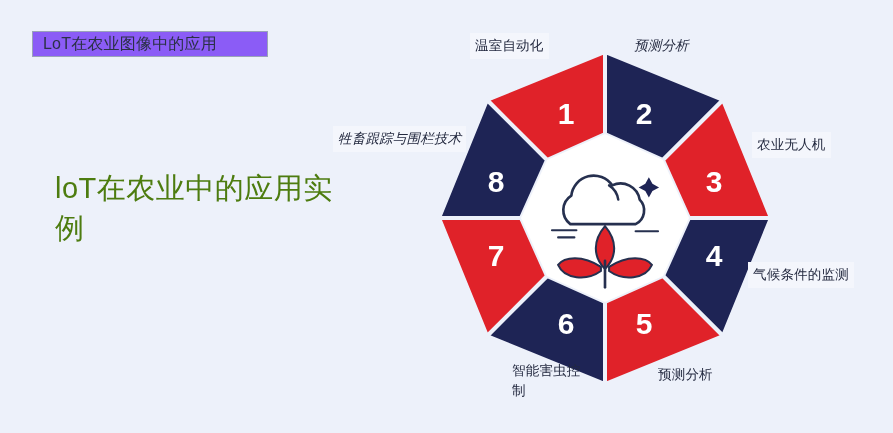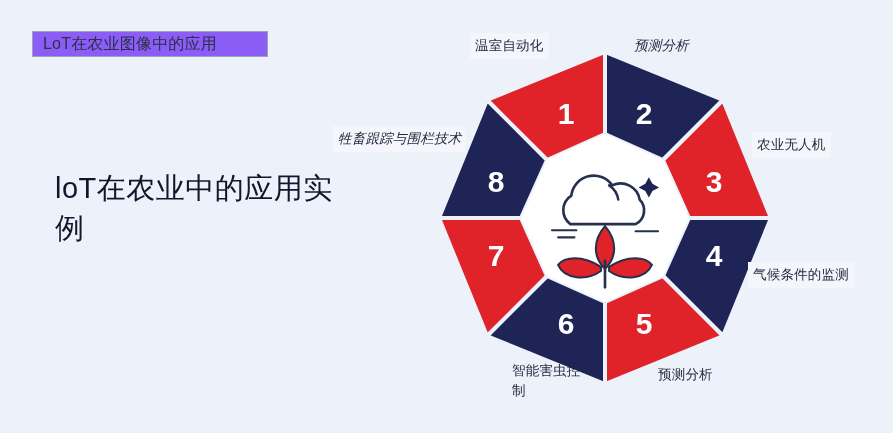--- a/index.html
+++ b/index.html
@@ -24,21 +24,21 @@
     letter-spacing:.2px;
     white-space:nowrap;
   }
 
   
   .heading{
     position:absolute;left:55px;top:168px;
     width:300px;
     font-size:29px;line-height:1.38;
     font-weight:400;
-    color:#0f172a;
+    color:#4d7c0f;
     letter-spacing:.5px;
   }
 
   
   .wheel{
     position:absolute;
     left:415px;top:50px;
     width:380px;height:335px;
   }
   .wheel svg{display:block;width:100%;height:100%;overflow:visible;}

